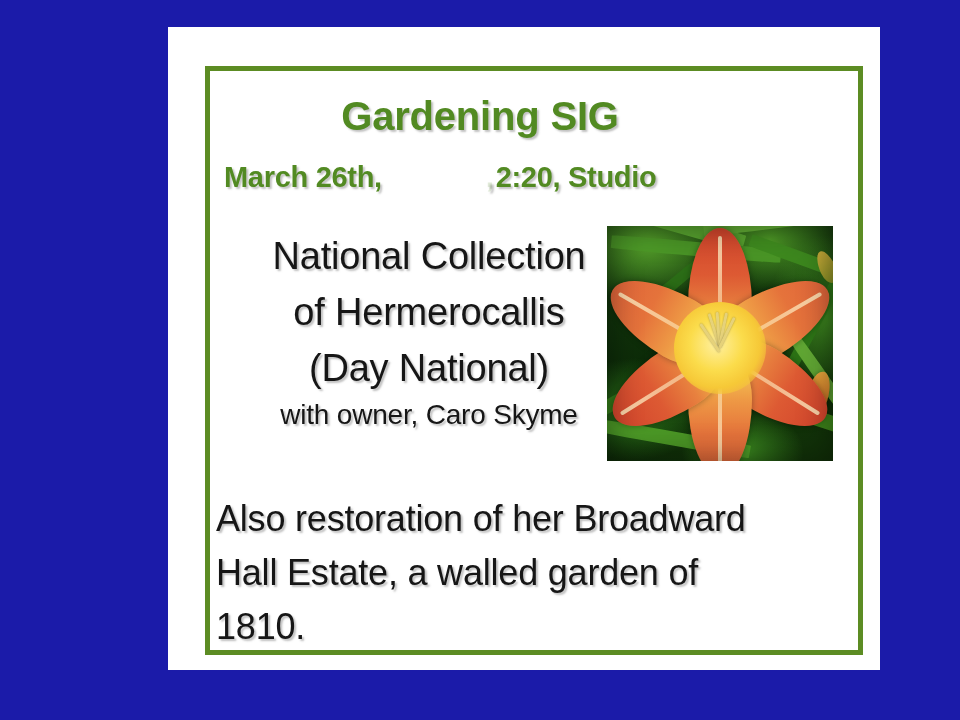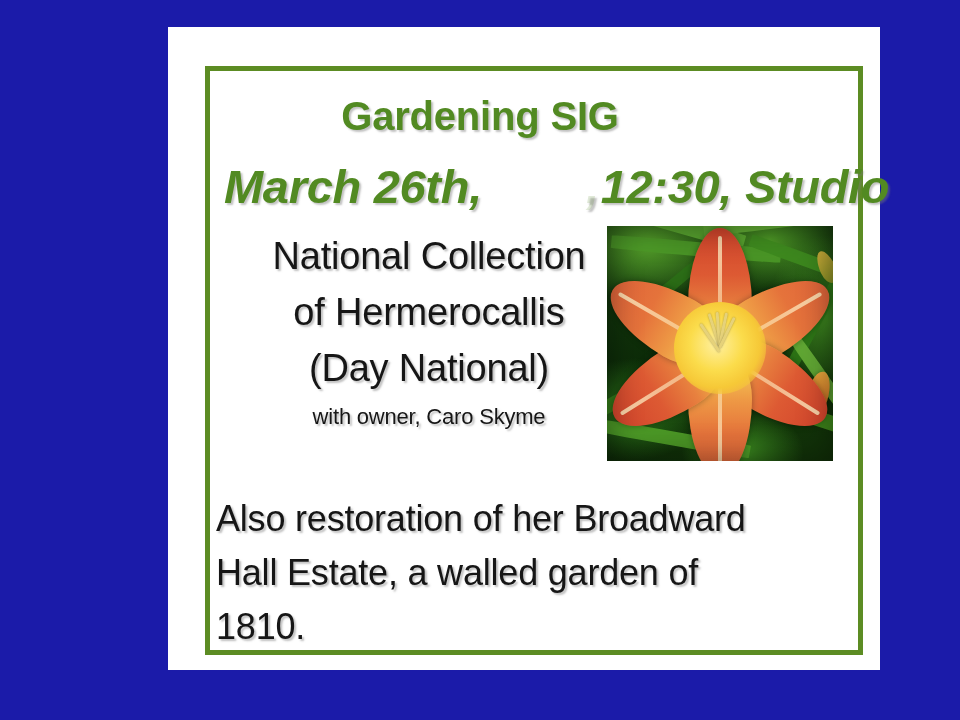--- a/index.html
+++ b/index.html
@@ -59,28 +59,27 @@
     font-weight: bold;
     color: #528A22;
     text-shadow: 2px 2px 2px rgba(120,120,120,0.45);
     letter-spacing: -0.2px;
   }
 
   #date-line {
     left: 224px;
     top: 163px;
     width: 600px;
-    font-size: 47px;
+    font-size: 29px;
     font-weight: bold;
     color: #528A22;
     text-shadow: 2px 2px 2px rgba(120,120,120,0.45);
     letter-spacing: -0.3px;
     display: flex;
     align-items: center;
-    font-style: italic;
   }
   #date-line .date-part { }
   #date-line .gap-comma {
     color: rgba(82,138,34,0.16);
     padding-left: 104px;
     padding-right: 2px;
   }
   #date-line .time-part { }
 
   
@@ -91,24 +90,23 @@
     width: 392px;
     text-align: center;
     color: #161616;
     font-size: 38px;
     line-height: 1.48;
     text-shadow: 2px 2px 2px rgba(140,140,140,0.55);
     letter-spacing: -0.2px;
     padding-left: 23px;
   }
   #body-col .smaller {
-    font-size: 22px;
+    font-size: 28px;
     display: block;
     line-height: 1.25;
-    margin-top: 6px;
   }
 
   
   #lower-para {
     position: absolute;
     left: 216px;
     top: 492px;
     width: 632px;
     text-align: left;
     color: #161616;
@@ -229,21 +227,21 @@
 
   <div id="white-panel"></div>
 
   <div id="green-frame"></div>
 
   <div class="txt" id="title-line">Gardening SIG</div>
 
   <div class="txt" id="date-line">
     <span class="date-part">March 26th,</span>
     <span class="gap-comma">,</span>
-    <span class="time-part">12:30, Studio</span>
+    <span class="time-part">2:20, Studio</span>
   </div>
 
   <div id="body-col">
     <div>National Collection</div>
     <div>of Hermerocallis</div>
     <div>(Day National)</div>
     <span class="smaller">with owner, Caro Skyme</span>
   </div>
 
   <div id="lower-para">

